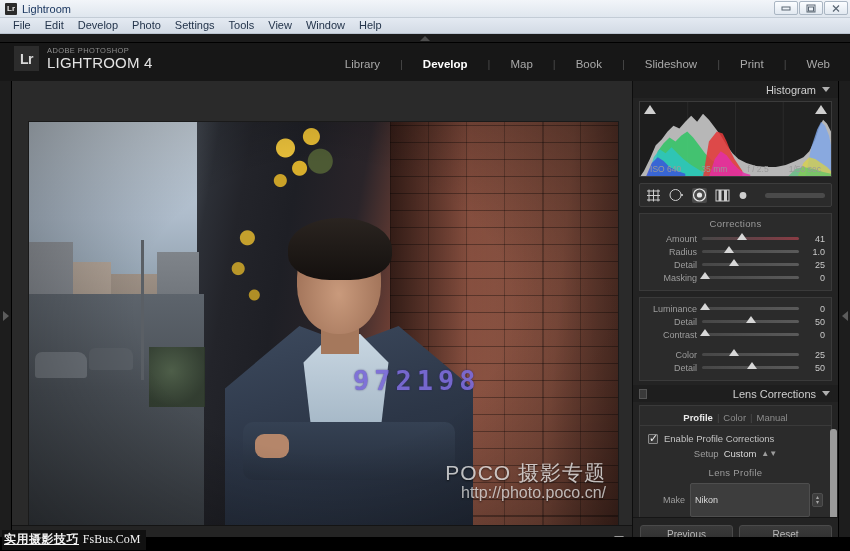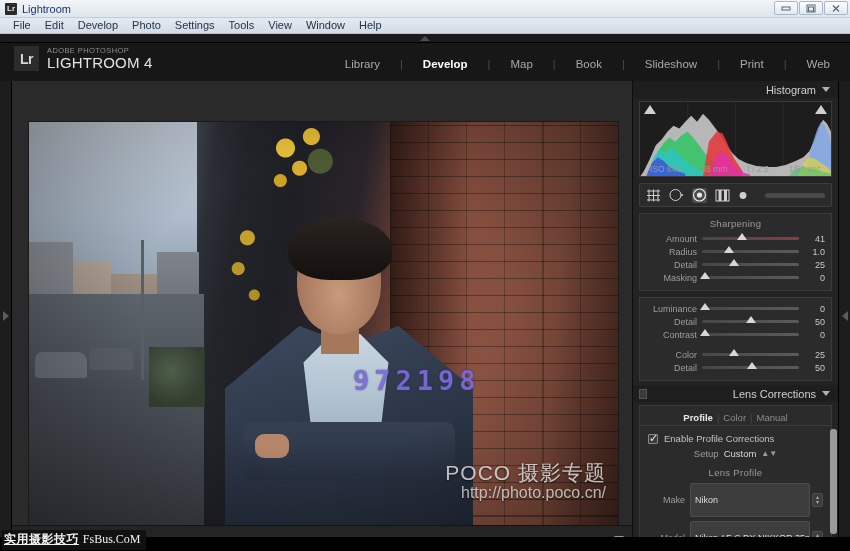--- a/index.html
+++ b/index.html
@@ -645,21 +645,21 @@
           </div>
           <div class="tool-ico">
             <svg width="13" height="13" viewBox="0 0 13 13">
                 <circle cx="4" cy="6.5" r="3.4" fill="#cfcfcf"></circle>
               </svg>
           </div>
           <div class="tool-slider"></div>
         </div>
 
         <div class="section">
-          <div class="section-title">Sharpening</div>
+          <div class="section-title">Corrections</div>
 
           <div class="slider-row">
             <div class="slider-label">Amount</div>
             <div class="slider-track red">
               <div class="slider-knob" style="left:41%"></div>
             </div>
             <div class="slider-val">41</div>
           </div>
           <div class="slider-row">
             <div class="slider-label">Radius</div>
@@ -766,20 +766,24 @@
           </div>
           <div class="field-row">
             <div class="field-label">Profile</div>
             <div class="field-box">Adobe (Nikon AF-S DX NIKKO...</div>
             <div class="field-stepper">▴<br>▾</div>
           </div>
         </div>
 
         <div class="panel-scrollbar"></div>
 
+        <div class="panel-footer">
+          <div class="footer-btn">Previous</div>
+          <div class="footer-btn">Reset</div>
+        </div>
       </div>
 
       <div class="right-collapse">
         <div class="tri tri-left"></div>
       </div>
     </div>
 
     <div class="bottom-strip"></div>
   </div>
 

